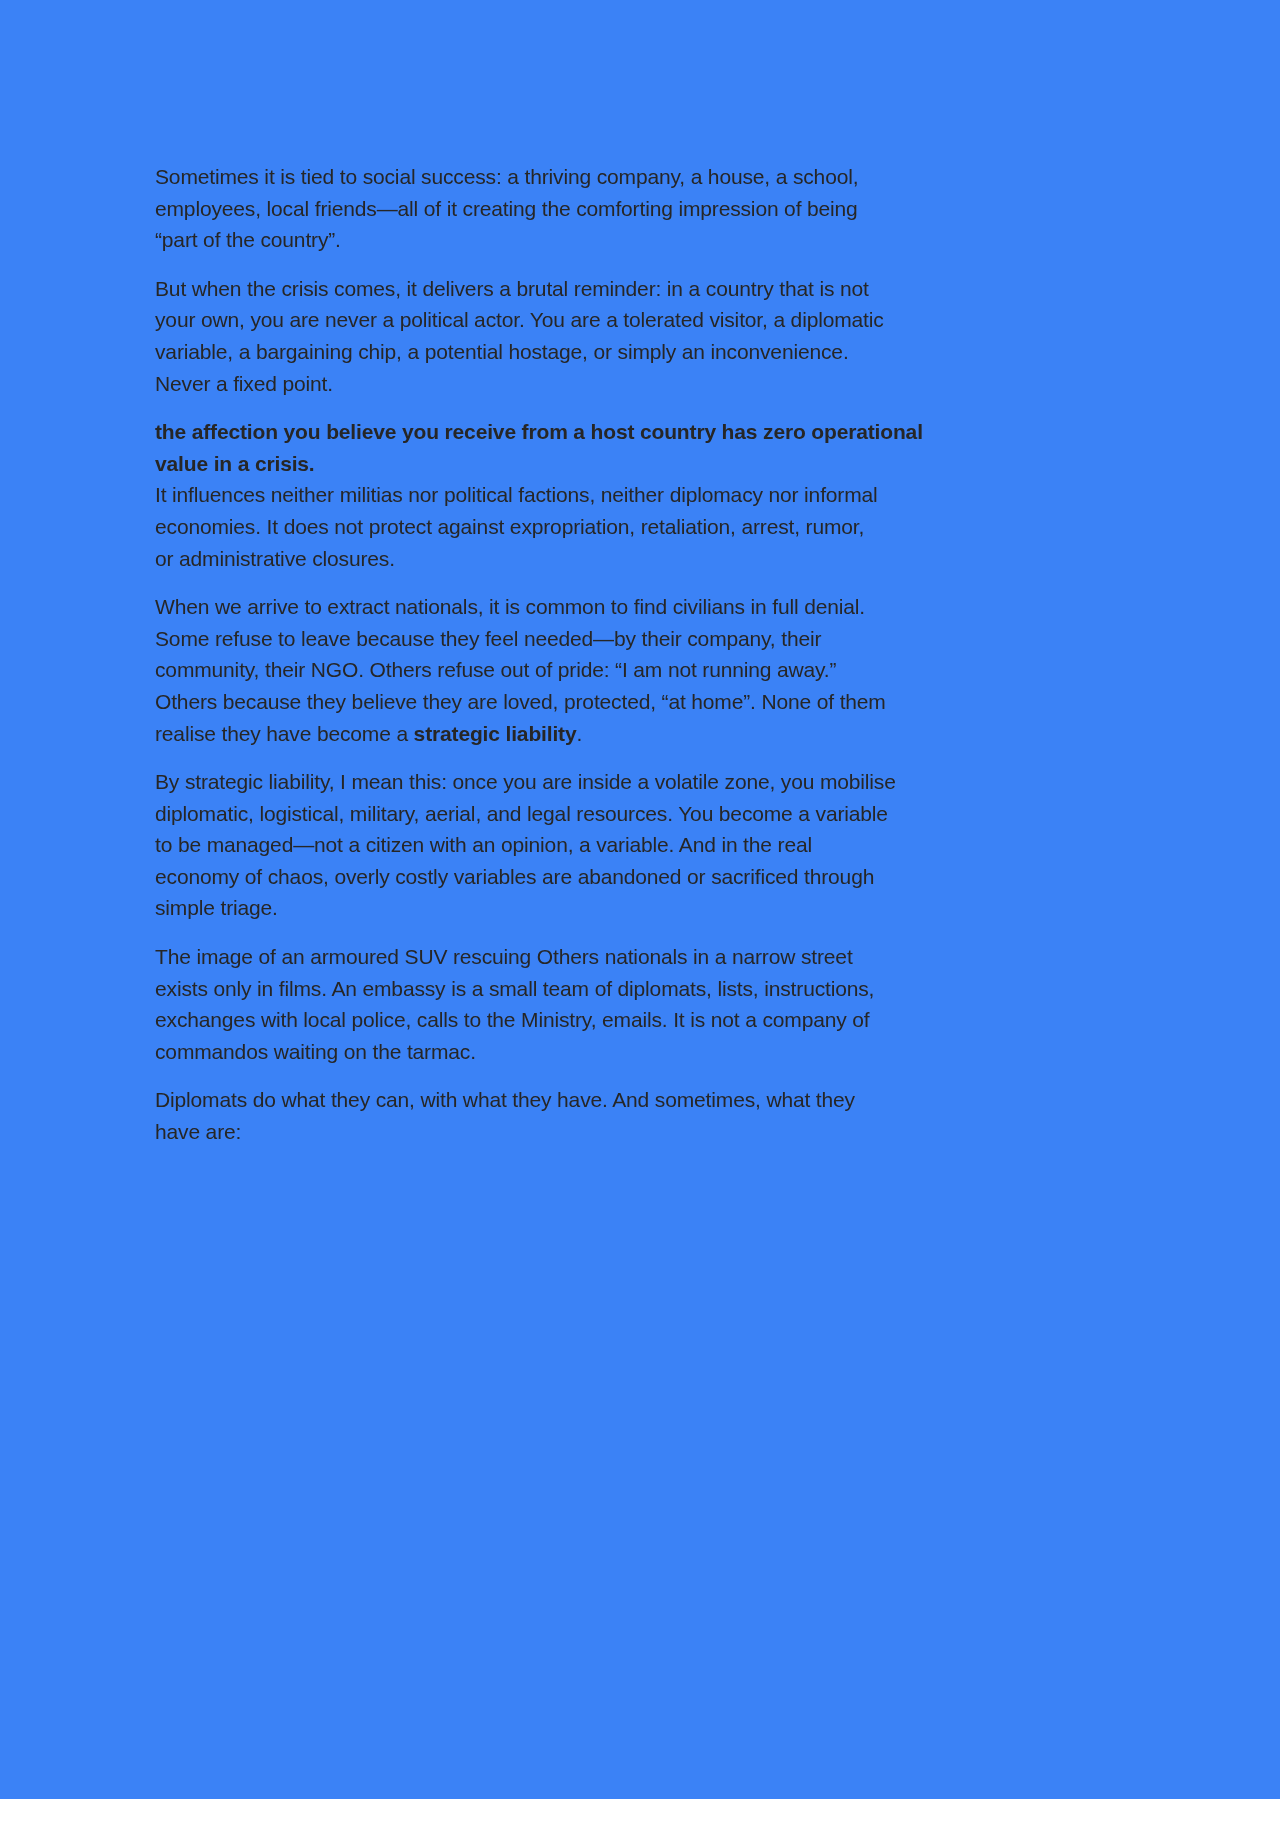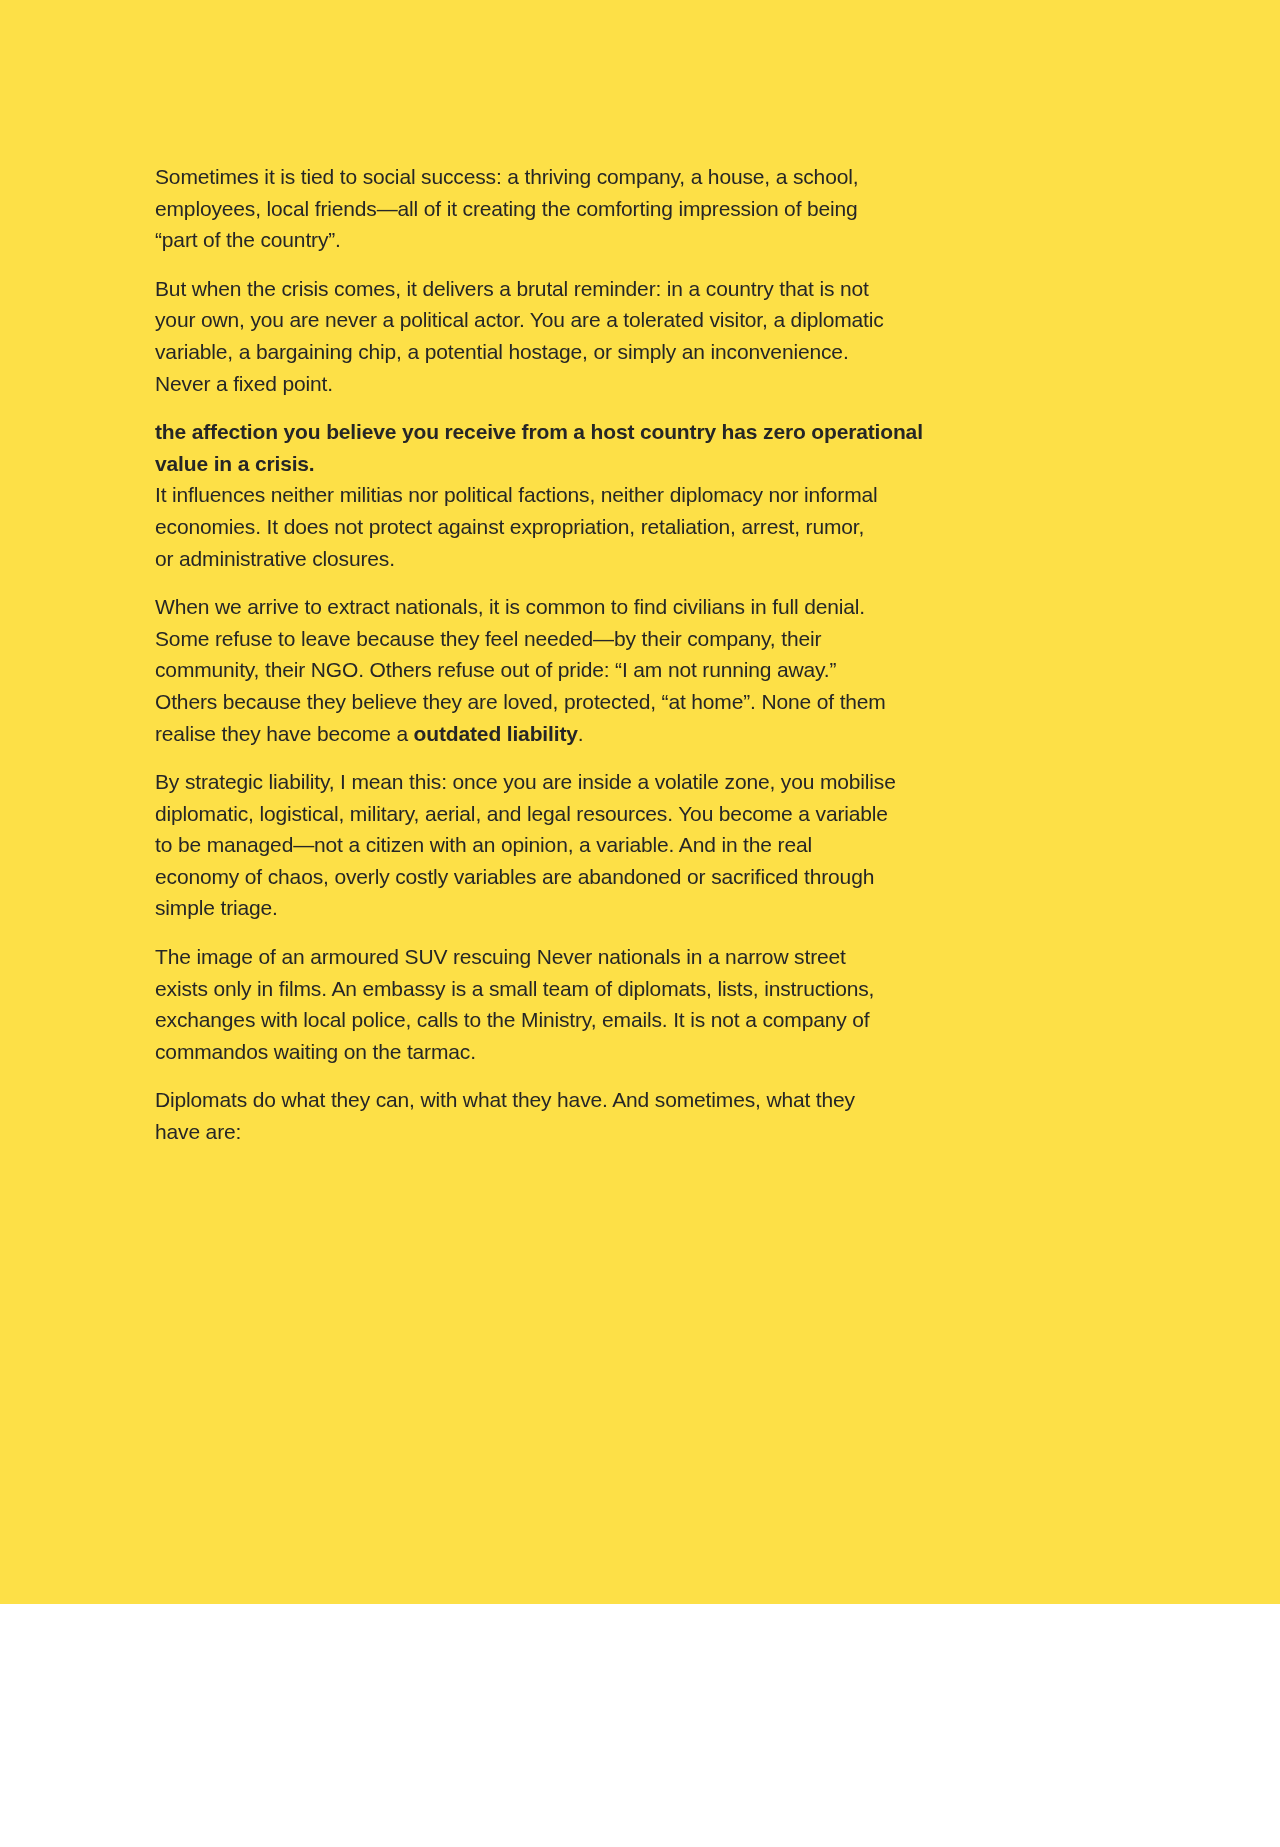--- a/index.html
+++ b/index.html
@@ -3,22 +3,22 @@
 <meta charset="utf-8">
 <style>
   html, body {
     margin: 0;
     padding: 0;
     background: #ffffff;
   }
   .page {
     position: relative;
     width: 1280px;
-    height: 1604px;
-    background: #fde047;
+    height: 1799px;
+    background: #3b82f6;
     box-sizing: border-box;
     padding: 161px 150px 0 155px;
     overflow: hidden;
   }
   .doc-body {
     max-width: 800px;
     color: #262626;
     font-family: "Liberation Sans", sans-serif;
     font-size: 21px;
     line-height: 31.6px;
@@ -46,26 +46,26 @@
 Never a fixed point.</span></p>
     <p class="para"><span class="bold">the affection you believe you receive from a host country has zero operational
 value in a crisis.</span><span>
 It influences neither militias nor political factions, neither diplomacy nor informal
 economies. It does not protect against expropriation, retaliation, arrest, rumor,
 or administrative closures.</span></p>
     <p class="para"><span>When we arrive to extract nationals, it is common to find civilians in full denial.
 Some refuse to leave because they feel needed—by their company, their
 community, their NGO. Others refuse out of pride: “I am not running away.”
 Others because they believe they are loved, protected, “at home”. None of them
-realise they have become a </span><span class="bold">outdated liability</span><span>.</span></p>
+realise they have become a </span><span class="bold">strategic liability</span><span>.</span></p>
     <p class="para"><span>By strategic liability, I mean this: once you are inside a volatile zone, you mobilise
 diplomatic, logistical, military, aerial, and legal resources. You become a variable
 to be managed—not a citizen with an opinion, a variable. And in the real
 economy of chaos, overly costly variables are abandoned or sacrificed through
 simple triage.</span></p>
-    <p class="para"><span>The image of an armoured SUV rescuing Never nationals in a narrow street
+    <p class="para"><span>The image of an armoured SUV rescuing Others nationals in a narrow street
 exists only in films. An embassy is a small team of diplomats, lists, instructions,
 exchanges with local police, calls to the Ministry, emails. It is not a company of
 commandos waiting on the tarmac.</span></p>
     <p class="para"><span>Diplomats do what they can, with what they have. And sometimes, what they
 have are:</span></p>
   </div>
 </div>
 
 </body></html>

